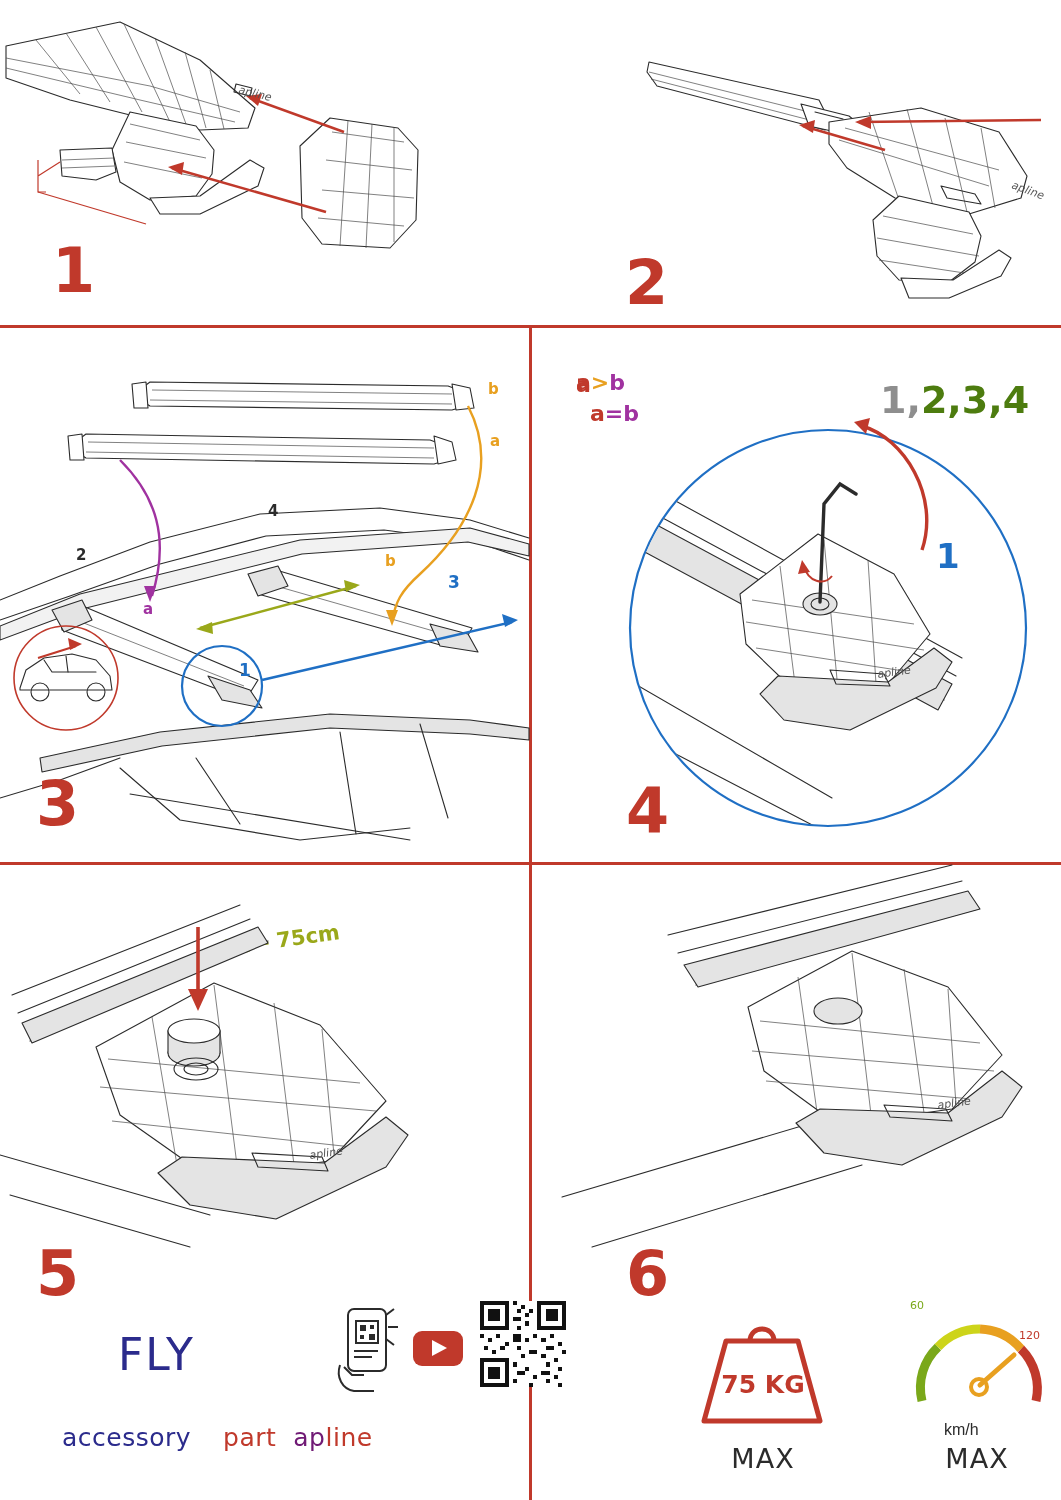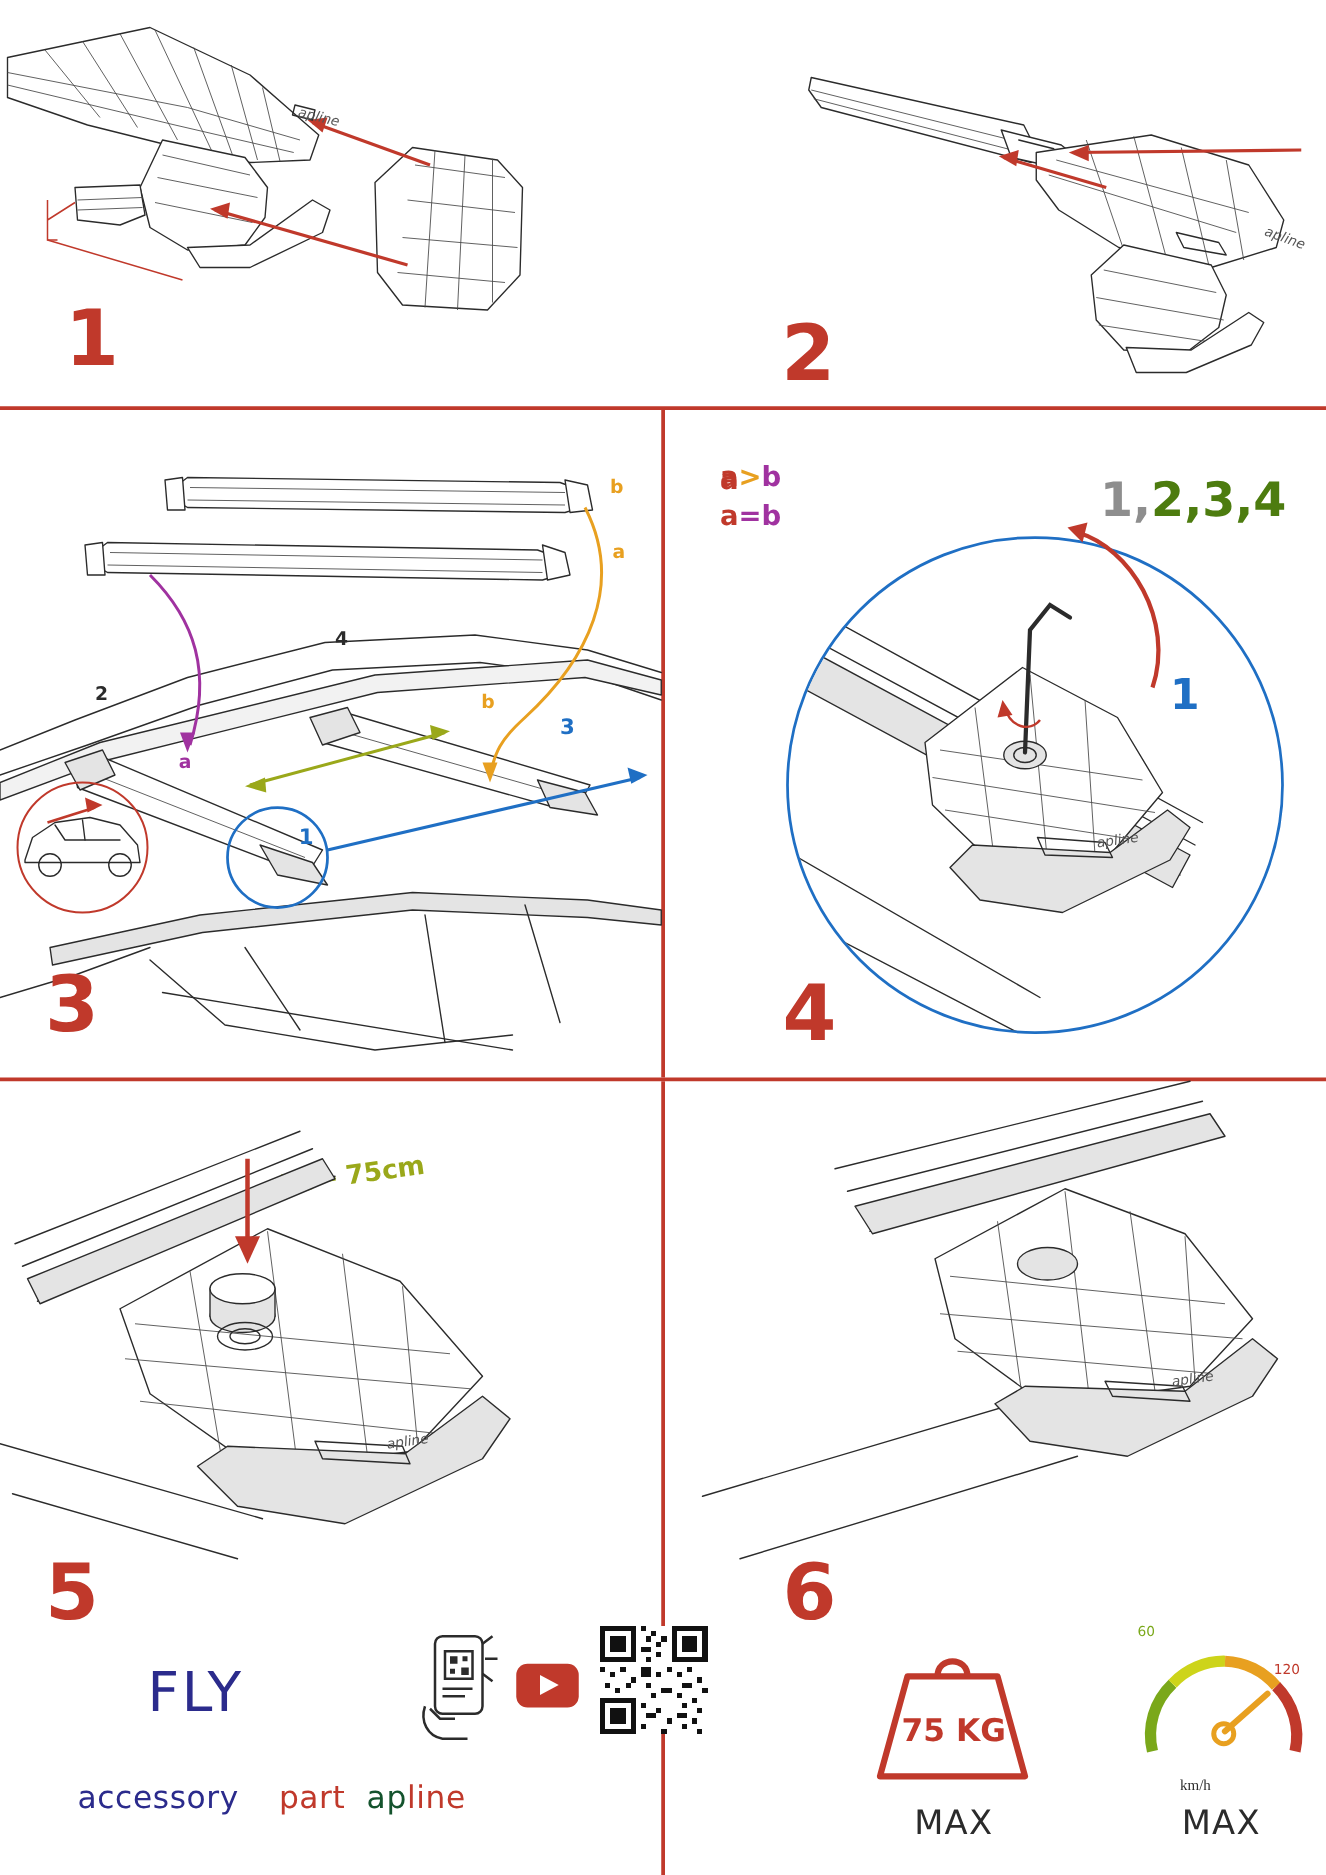--- a/index.html
+++ b/index.html
@@ -113,42 +113,42 @@
     letter-spacing: 2px;
   }
   .brandline {
     position: absolute;
     font-family: "DejaVu Sans", sans-serif;
     font-size: 25px;
     letter-spacing: 0.5px;
   }
   .brandline .accessory { color: #2b2b8c; }
   .brandline .part { color: #c0392b; margin-left: 32px; }
-  .brandline .ap { color: #14532d; }
+  .brandline .ap { color: #701a75; }
   .brandline .line { color: #c0392b; }
 
   .maxlabel {
     position: absolute;
     font-family: "DejaVu Sans", sans-serif;
     font-size: 27px;
     color: #2b2b2b;
     letter-spacing: 1px;
   }
   .kgtext {
     position: absolute;
     color: #c0392b;
     font-family: "DejaVu Sans", sans-serif;
     font-weight: bold;
     font-size: 25px;
   }
   .kmh {
     position: absolute;
     color: #2b2b2b;
-    font-family: Liberation Serif, serif;
-    font-size: 12px;
+    font-family: Liberation Sans, sans-serif;
+    font-size: 16px;
   }
   .gauge-num { position: absolute; font-family:"DejaVu Sans", sans-serif; font-size: 11px; }
   .gauge-60 { color: #7aa81a; }
   .gauge-120 { color: #c0392b; }
 
   .qr { position: absolute; }
   .yt {
     position: absolute;
     width: 50px; height: 35px;
     background: #c0392b;
@@ -329,21 +329,21 @@
     <div class="dist" style="left:224px; top:600px;">70 - 75cm</div>
 
     <div class="ab-label ab-a" style="left:576px; top:44px;">a</div>
     <div class="step-num" style="left:36px; top:445px;">3</div>
   </div>
 
   <div style="position:absolute; left:576px; top:370px;">
     <div style="font-family:'DejaVu Sans',sans-serif; font-weight:bold; font-size:22px;">
       <span class="ab-a">a</span><span class="ab-gt">&gt;</span><span class="ab-b">b</span>
     </div>
-    <div style="font-family:'DejaVu Sans',sans-serif; font-weight:bold; font-size:22px; margin-top:6px;">
+    <div style="font-family:'DejaVu Sans',sans-serif; font-weight:bold; font-size:22px; margin-top:6px;margin-left:14px;">
       <span class="ab-a">a</span><span class="ab-eq">=</span><span class="ab-b">b</span>
     </div>
   </div>
 
   <div class="panel" style="left:532px; top:328px; width:529px; height:534px;">
     <svg width="529" height="534" viewBox="0 0 529 534">
       <circle class="blue-circ" cx="296" cy="300" r="198"></circle>
 
       <g clip-path="url(#c4)">
         <defs>

